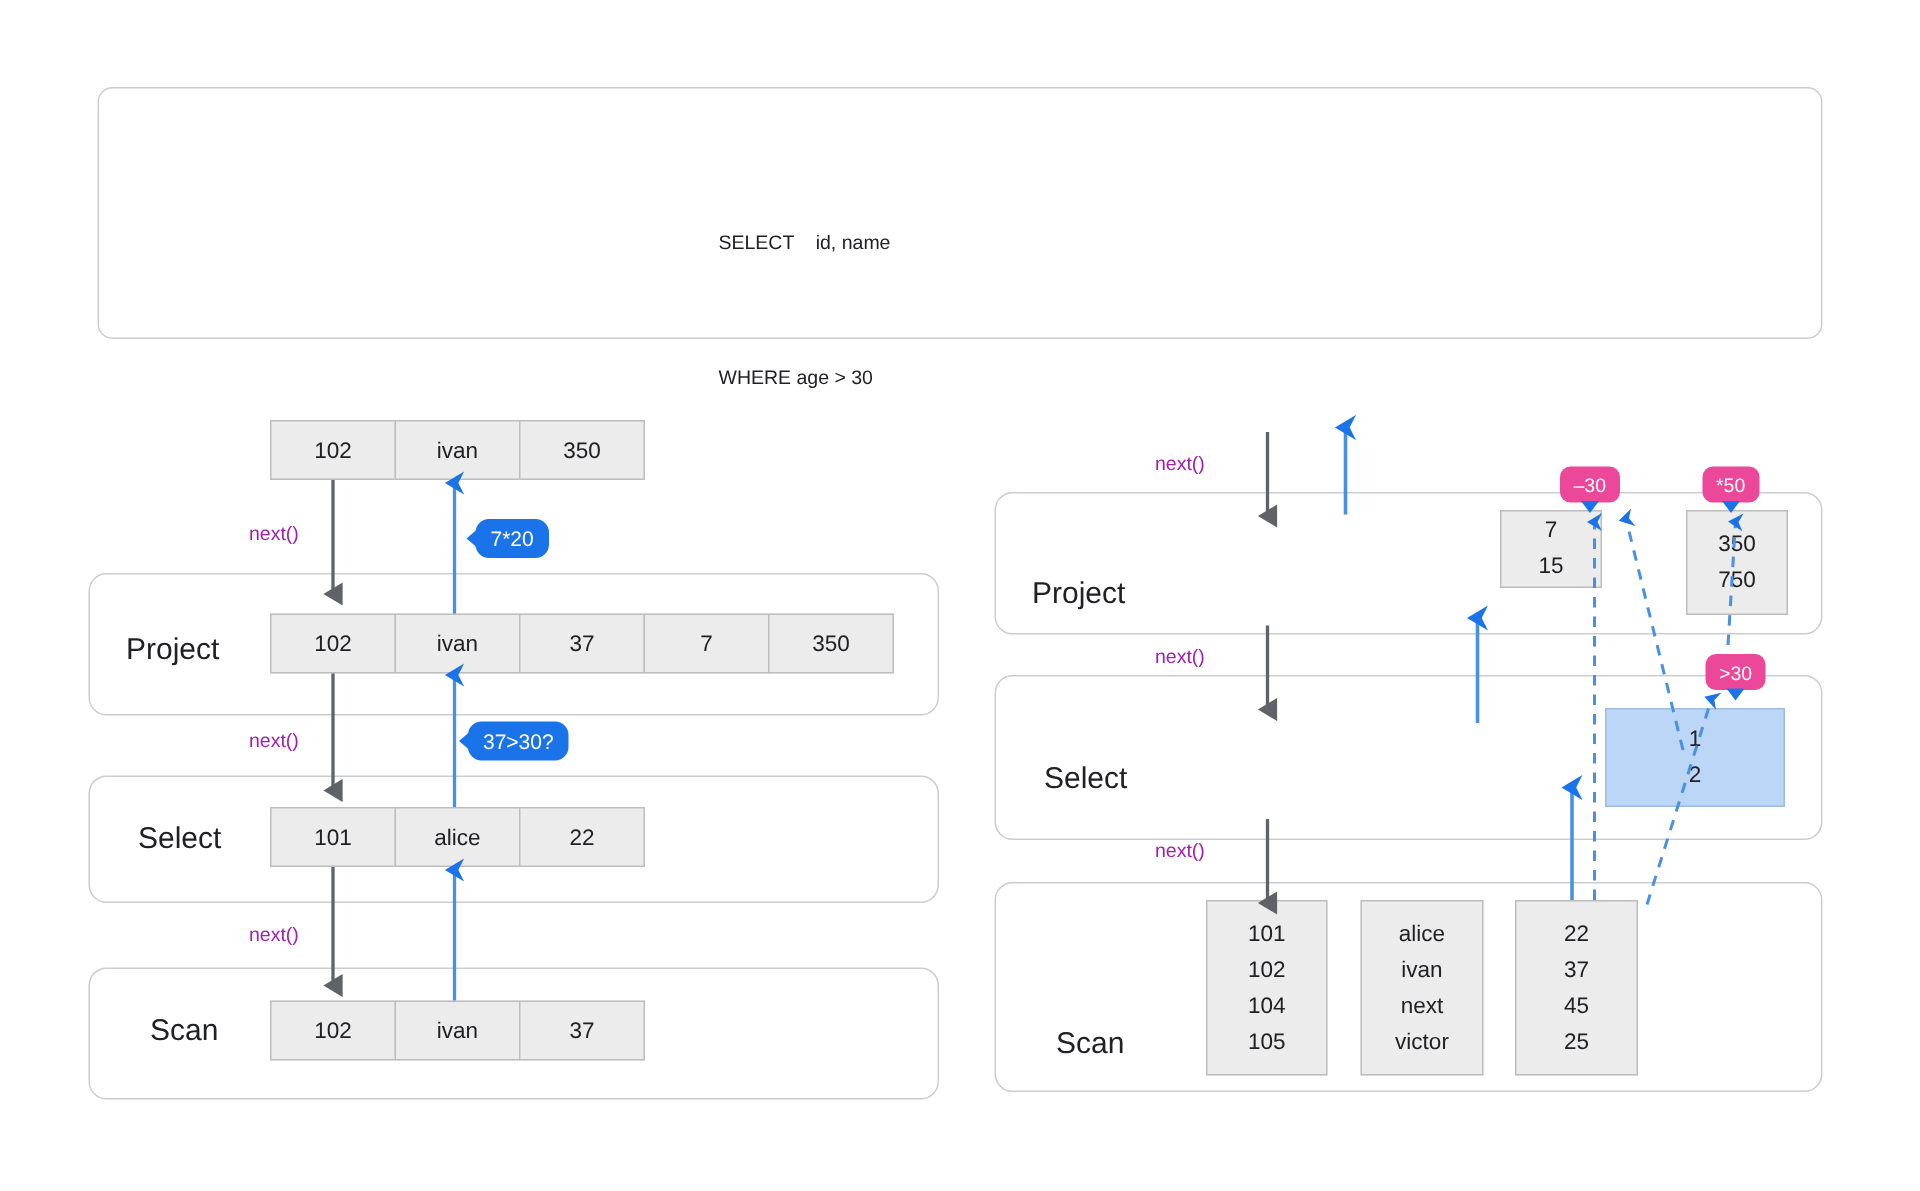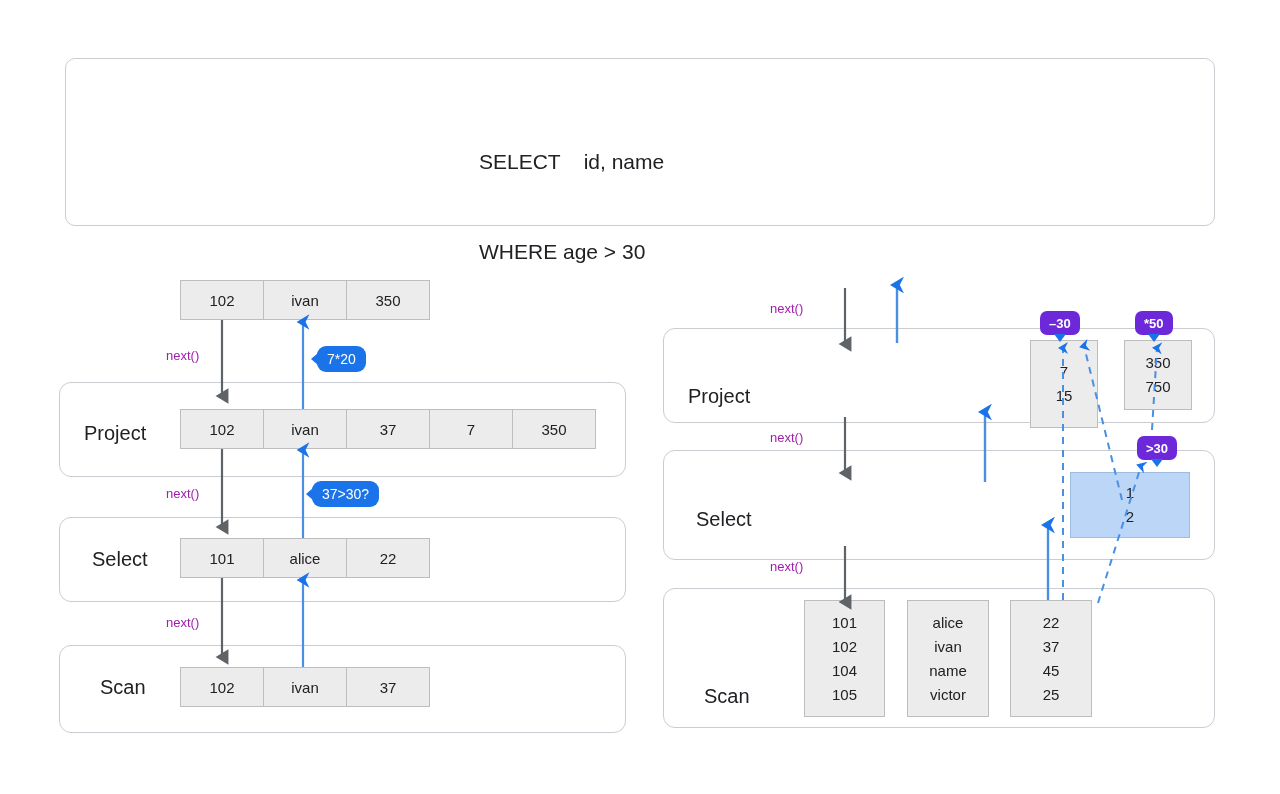--- a/index.html
+++ b/index.html
@@ -11,21 +11,21 @@
   .stage{position:relative;width:1280px;height:794px;}
 
   
   #sql-box{
     position:absolute;left:65px;top:58px;width:1150px;height:168px;
     border:1px solid #c9cdd1;border-radius:10px;background:#fff;
     box-sizing:border-box;
   }
   #sql-text{
     position:absolute;left:413px;top:28px;
-    font-size:21px;line-height:30px;color:#202124;white-space:pre;
+    font-size:13px;line-height:30px;color:#202124;white-space:pre;
   }
   .sql-line{display:block;white-space:pre;}
 
   
   .panel{
     position:absolute;border:1px solid #c9cdd1;border-radius:12px;
     background:#fff;box-sizing:border-box;
   }
   .panel-label{
     position:absolute;font-size:20px;color:#202124;
@@ -72,26 +72,25 @@
   }
   .bubble::before{
     content:"";position:absolute;left:-6px;top:50%;
     transform:translateY(-50%);
     border-top:6px solid transparent;
     border-bottom:6px solid transparent;
     border-right:7px solid #1a73e8;
   }
   
   .badge{
-    position:absolute;background:#6d28d9;color:#fff;
+    position:absolute;background:#ec4899;color:#fff;
     border-radius:7px;font-size:13px;
     display:flex;align-items:center;justify-content:center;
     height:24px;box-sizing:border-box;padding:0 9px;
     white-space:nowrap;
-    font-weight:bold;
   }
   .badge::after{
     content:"";position:absolute;bottom:-7px;left:50%;
     transform:translateX(-50%);
     border-left:6px solid transparent;
     border-right:6px solid transparent;
     border-top:8px solid #1a73e8;
   }
 </style>
 </head>
@@ -140,21 +139,21 @@
 
   <div class="nextlbl" style="left:166px;top:348px;">next()</div>
   <div class="nextlbl" style="left:166px;top:486px;">next()</div>
   <div class="nextlbl" style="left:166px;top:615px;">next()</div>
 
   <div class="bubble" style="left:317px;top:346px;">7*20</div>
   <div class="bubble" style="left:312px;top:481px;">37&gt;30?</div>
 
   <div class="panel" style="left:663px;top:328px;width:552px;height:95px;"></div>
   <div class="panel-label" style="left:688px;top:385px;">Project</div>
-  <div class="colbox" style="left:1030px;top:340px;width:68px;height:88px;">
+  <div class="colbox" style="left:1000px;top:340px;width:68px;height:52px;">
     <span>7</span>
     <span>15</span>
   </div>
   <div class="colbox" style="left:1124px;top:340px;width:68px;height:70px;">
     <span>350</span>
     <span>750</span>
   </div>
 
   <div class="panel" style="left:663px;top:450px;width:552px;height:110px;"></div>
   <div class="panel-label" style="left:696px;top:508px;">Select</div>
@@ -167,21 +166,21 @@
   <div class="panel-label" style="left:704px;top:685px;">Scan</div>
   <div class="colbox" style="left:804px;top:600px;width:81px;height:117px;">
     <span>101</span>
     <span>102</span>
     <span>104</span>
     <span>105</span>
   </div>
   <div class="colbox" style="left:907px;top:600px;width:82px;height:117px;">
     <span>alice</span>
     <span>ivan</span>
-    <span>name</span>
+    <span>next</span>
     <span>victor</span>
   </div>
   <div class="colbox" style="left:1010px;top:600px;width:82px;height:117px;">
     <span>22</span>
     <span>37</span>
     <span>45</span>
     <span>25</span>
   </div>
 
   <div class="nextlbl" style="left:770px;top:301px;">next()</div>

